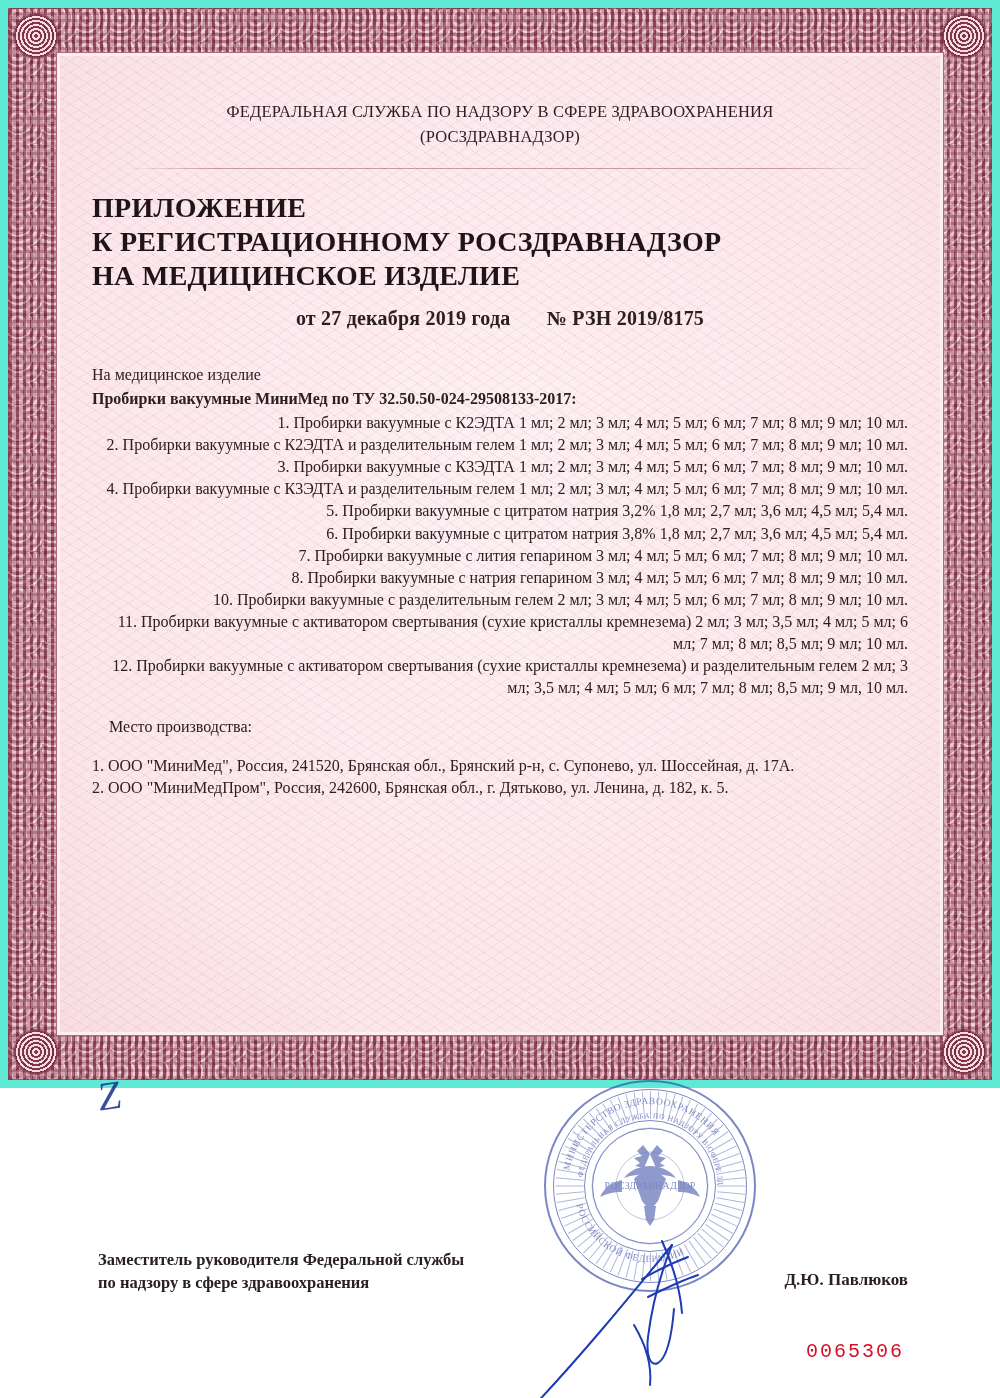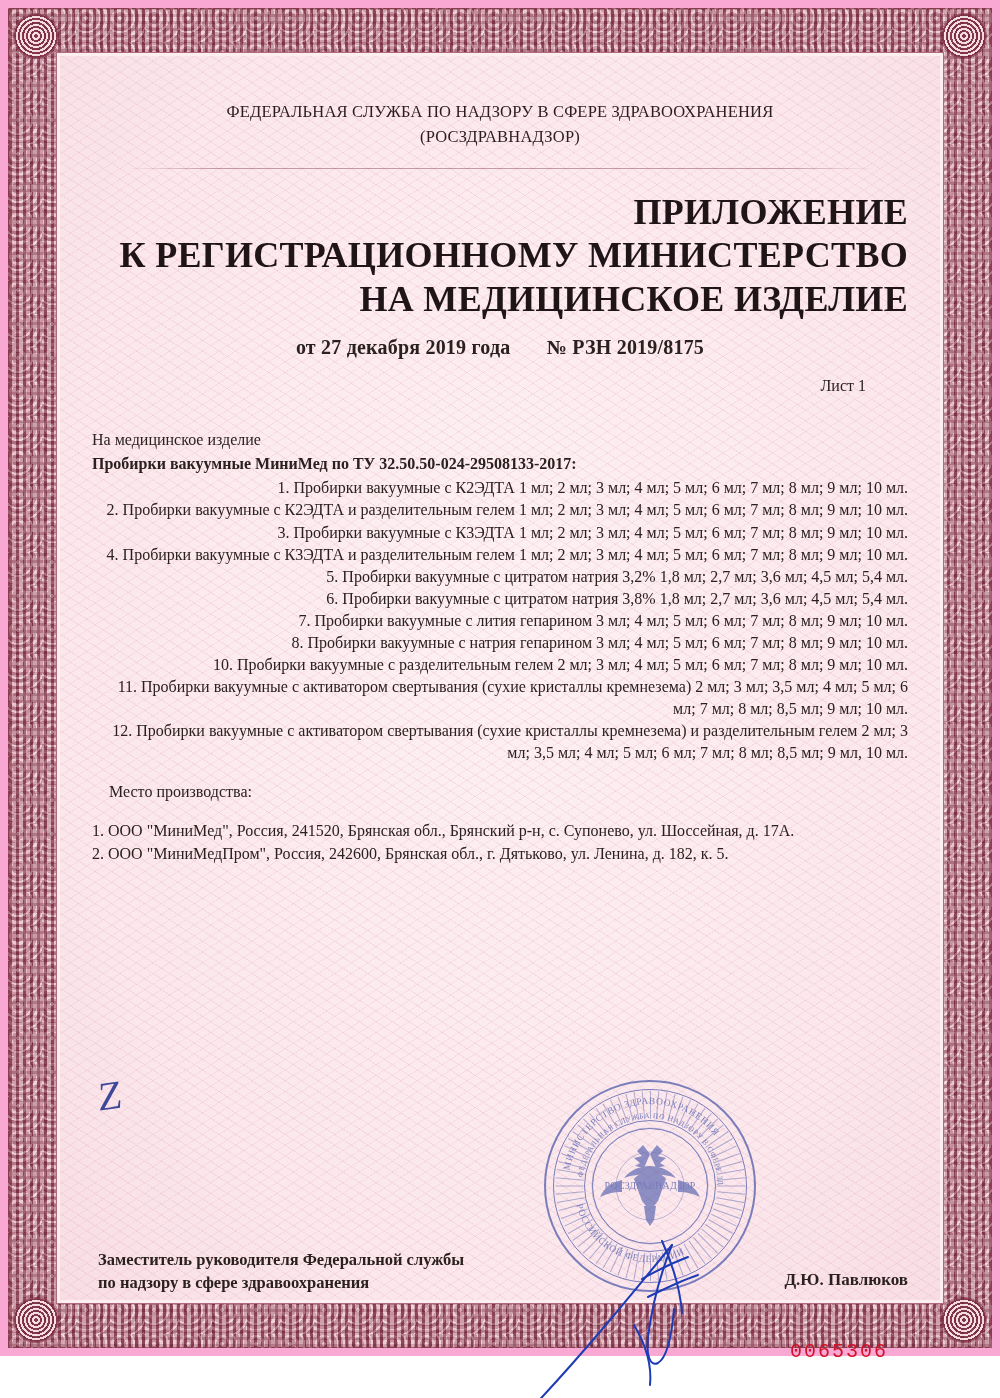--- a/index.html
+++ b/index.html
@@ -12,23 +12,23 @@
     height: 1398px;
     font-family: "Liberation Serif", serif;
     color: #2b2020;
     overflow: hidden;
   }
 
   
   .page {
     position: relative;
     width: 1000px;
-    height: 1356px;
+    height: 1088px;
     box-sizing: border-box;
-    background: #f9a8d4;
+    background: #5eead4;
   }
 
   
   .border-outer {
     position: absolute;
     left: 8px; top: 8px; right: 8px; bottom: 8px;
     box-sizing: border-box;
     border: 1px solid #8d4150;
     background:
       repeating-linear-gradient(90deg,
@@ -115,23 +115,23 @@
 
   .rule {
     margin: 18px auto 0 auto;
     width: 92%;
     height: 1px;
     background: linear-gradient(90deg, rgba(150,90,105,0) 0%, rgba(150,90,105,0.55) 12%, rgba(150,90,105,0.55) 88%, rgba(150,90,105,0) 100%);
   }
 
   .title {
     margin-top: 22px;
-    text-align: right;
+    text-align: left;
     font-weight: bold;
-    font-size: 36px;
+    font-size: 28px;
     line-height: 1.22;
     letter-spacing: 0.3px;
     color: #1f1418;
   }
   .title .t-line { display: block; }
 
   .date-line {
     margin-top: 14px;
     text-align: center;
     font-weight: bold;
@@ -242,21 +242,21 @@
     position: absolute;
     left: 430px;
     top: 1105px;
     width: 230px;
     height: 210px;
     pointer-events: none;
   }
 
   .serial {
     position: absolute;
-    right: 20px;
+    right: 4px;
     top: 1240px;
     color: #d2112a;
     font-family: "Liberation Mono", monospace;
     font-size: 20px;
     letter-spacing: 2px;
   }
 </style>
 </head>
 <body>
 
@@ -275,33 +275,32 @@
 
     <div class="agency">
       <span>ФЕДЕРАЛЬНАЯ СЛУЖБА ПО НАДЗОРУ В СФЕРЕ ЗДРАВООХРАНЕНИЯ</span>
       <span class="line2">(РОСЗДРАВНАДЗОР)</span>
     </div>
 
     <div class="rule"></div>
 
     <div class="title">
       <span class="t-line">ПРИЛОЖЕНИЕ</span>
-      <span class="t-line">К РЕГИСТРАЦИОННОМУ МИНИСТЕРСТВО</span>
+      <span class="t-line">К РЕГИСТРАЦИОННОМУ РОСЗДРАВНАДЗОР</span>
       <span class="t-line">НА МЕДИЦИНСКОЕ ИЗДЕЛИЕ</span>
     </div>
 
     <div class="date-line">
       <span>от</span>
       <span>27 декабря 2019 года</span>
       <span class="gap"></span>
       <span>№</span>
       <span>РЗН 2019/8175</span>
     </div>
 
-    <div class="sheet">Лист 1</div>
 
     <div class="body">
       <p class="lead">На медицинское изделие</p>
       <p class="product">Пробирки вакуумные МиниМед по ТУ 32.50.50-024-29508133-2017:</p>
 
       <p class="item">1. Пробирки вакуумные с К2ЭДТА 1 мл; 2 мл; 3 мл; 4 мл; 5 мл; 6 мл; 7 мл; 8 мл; 9 мл; 10 мл.</p>
       <p class="item">2. Пробирки вакуумные с К2ЭДТА и разделительным гелем 1 мл; 2 мл; 3 мл; 4 мл; 5 мл; 6 мл; 7 мл; 8 мл; 9 мл; 10 мл.</p>
       <p class="item">3. Пробирки вакуумные с К3ЭДТА 1 мл; 2 мл; 3 мл; 4 мл; 5 мл; 6 мл; 7 мл; 8 мл; 9 мл; 10 мл.</p>
       <p class="item">4. Пробирки вакуумные с К3ЭДТА и разделительным гелем 1 мл; 2 мл; 3 мл; 4 мл; 5 мл; 6 мл; 7 мл; 8 мл; 9 мл; 10 мл.</p>
       <p class="item">5. Пробирки вакуумные с цитратом натрия 3,2% 1,8 мл; 2,7 мл; 3,6 мл; 4,5 мл; 5,4 мл.</p>

